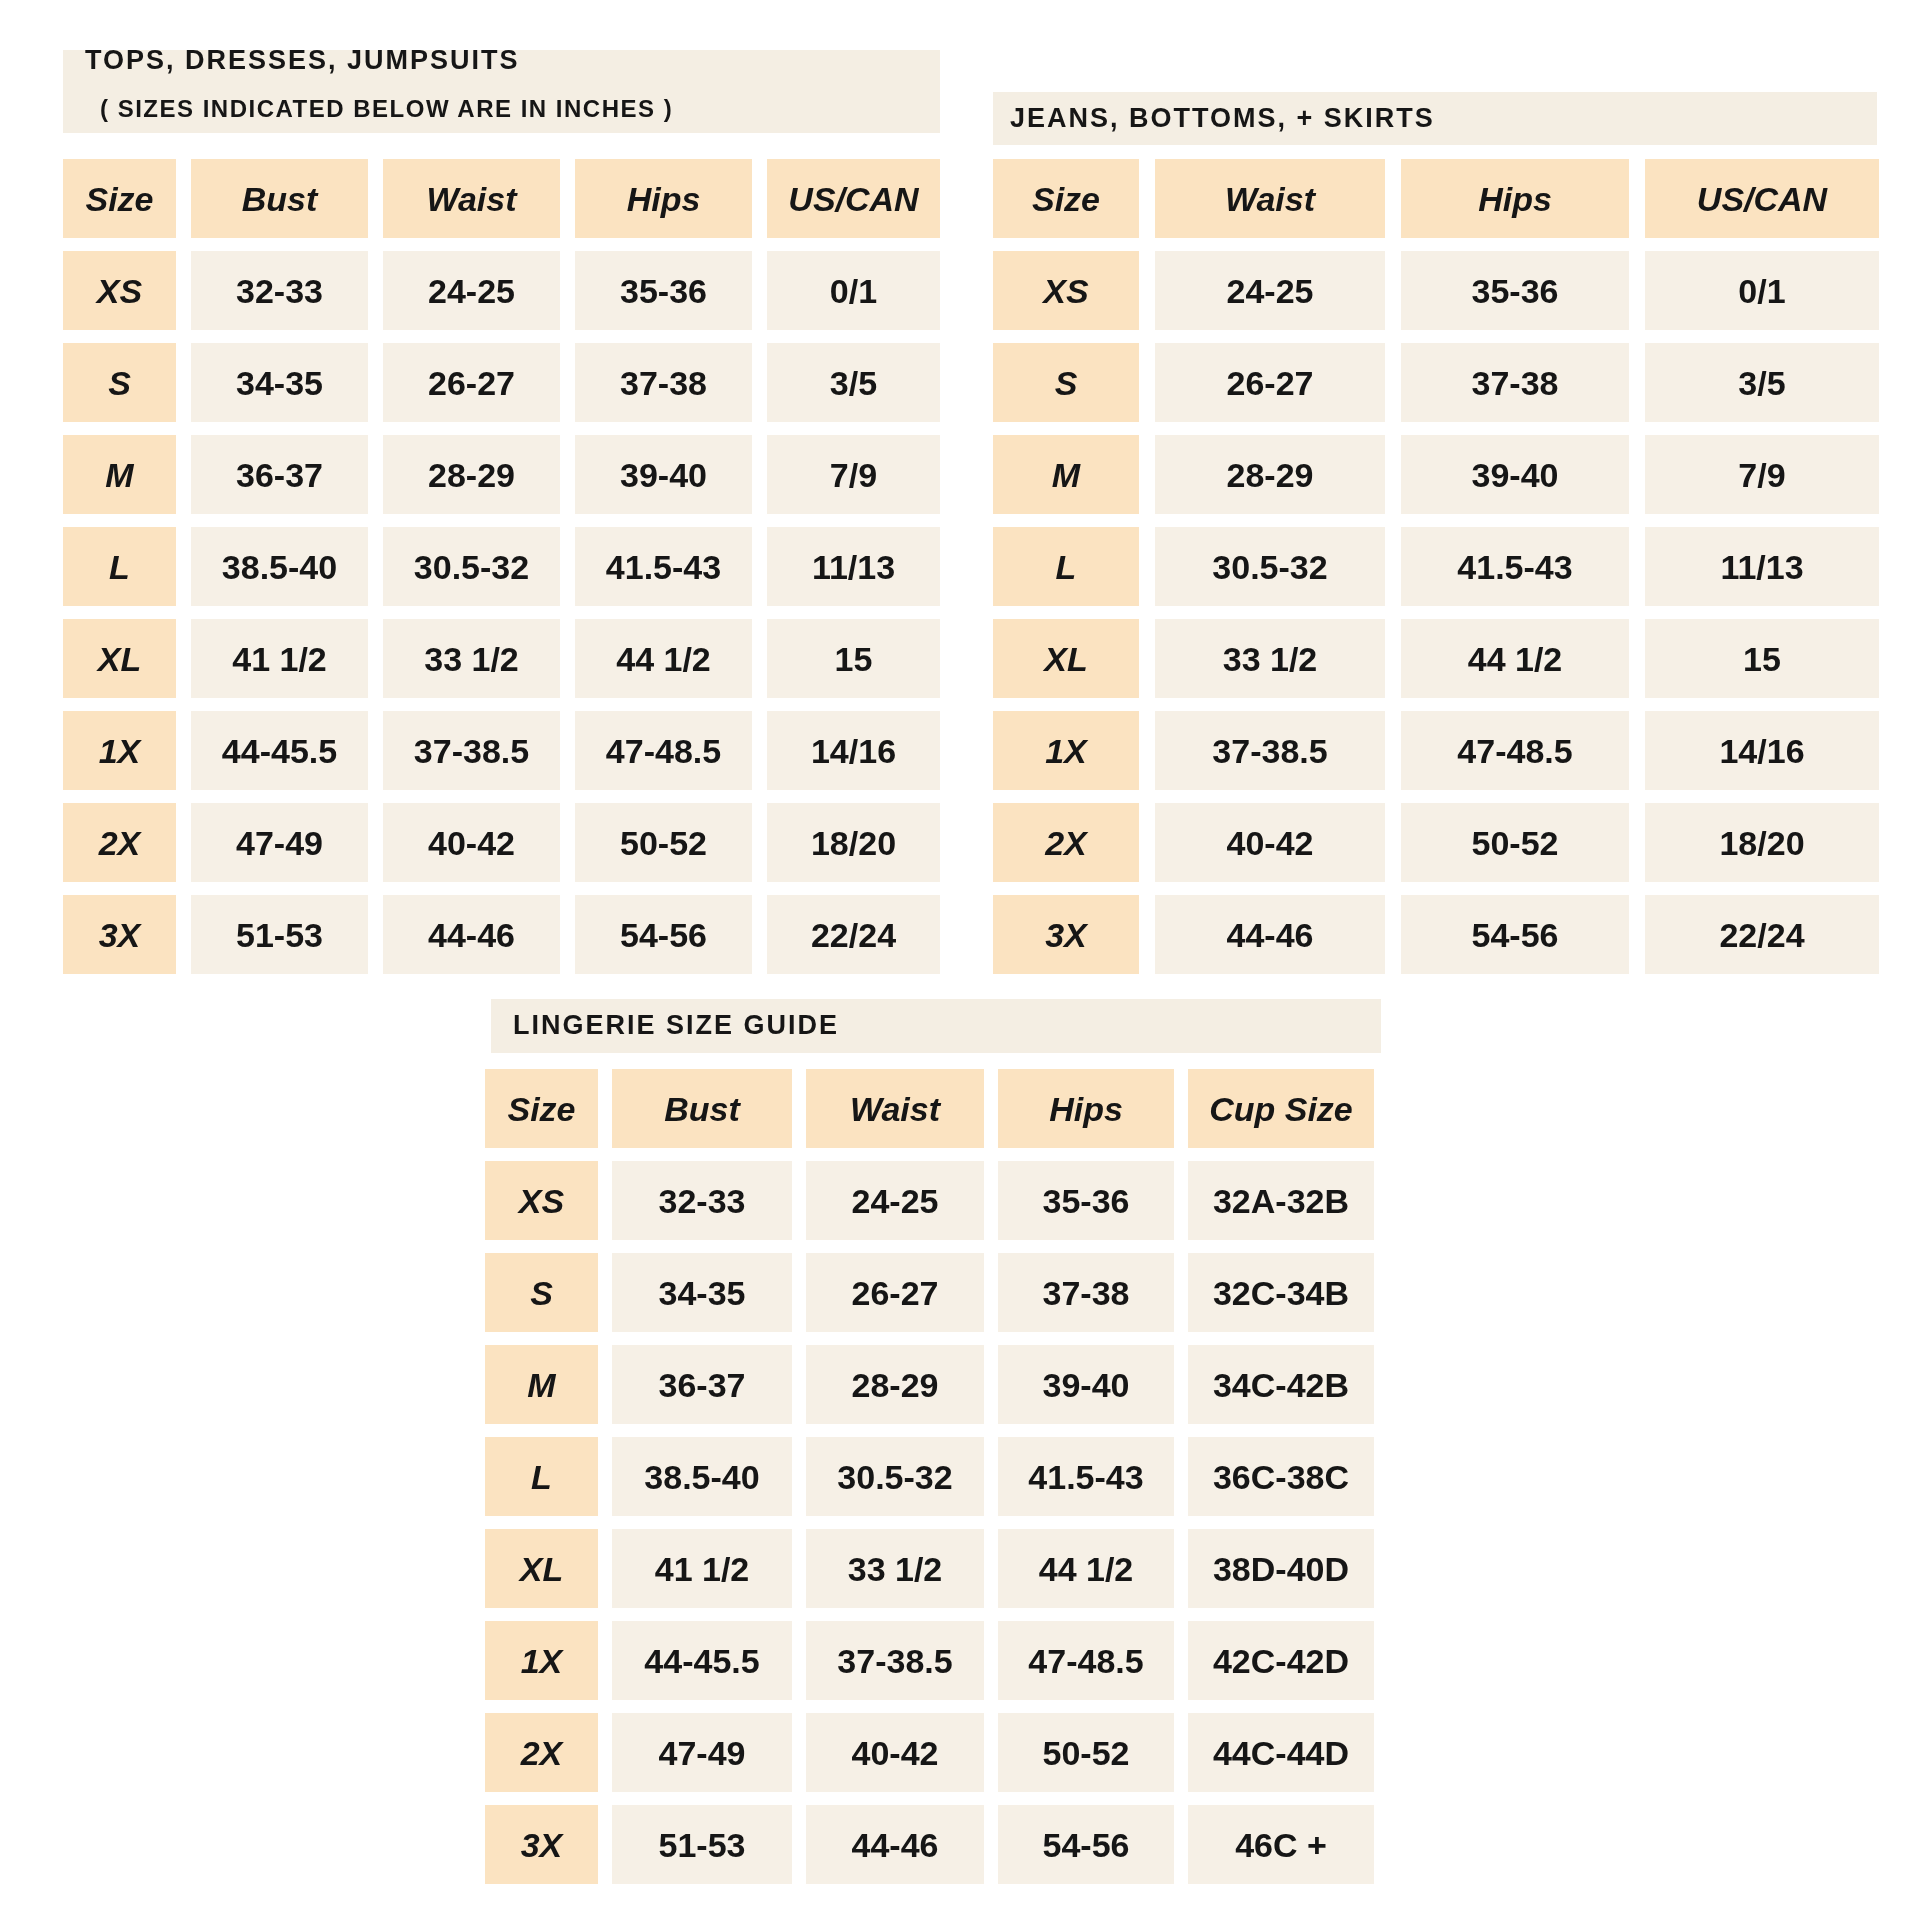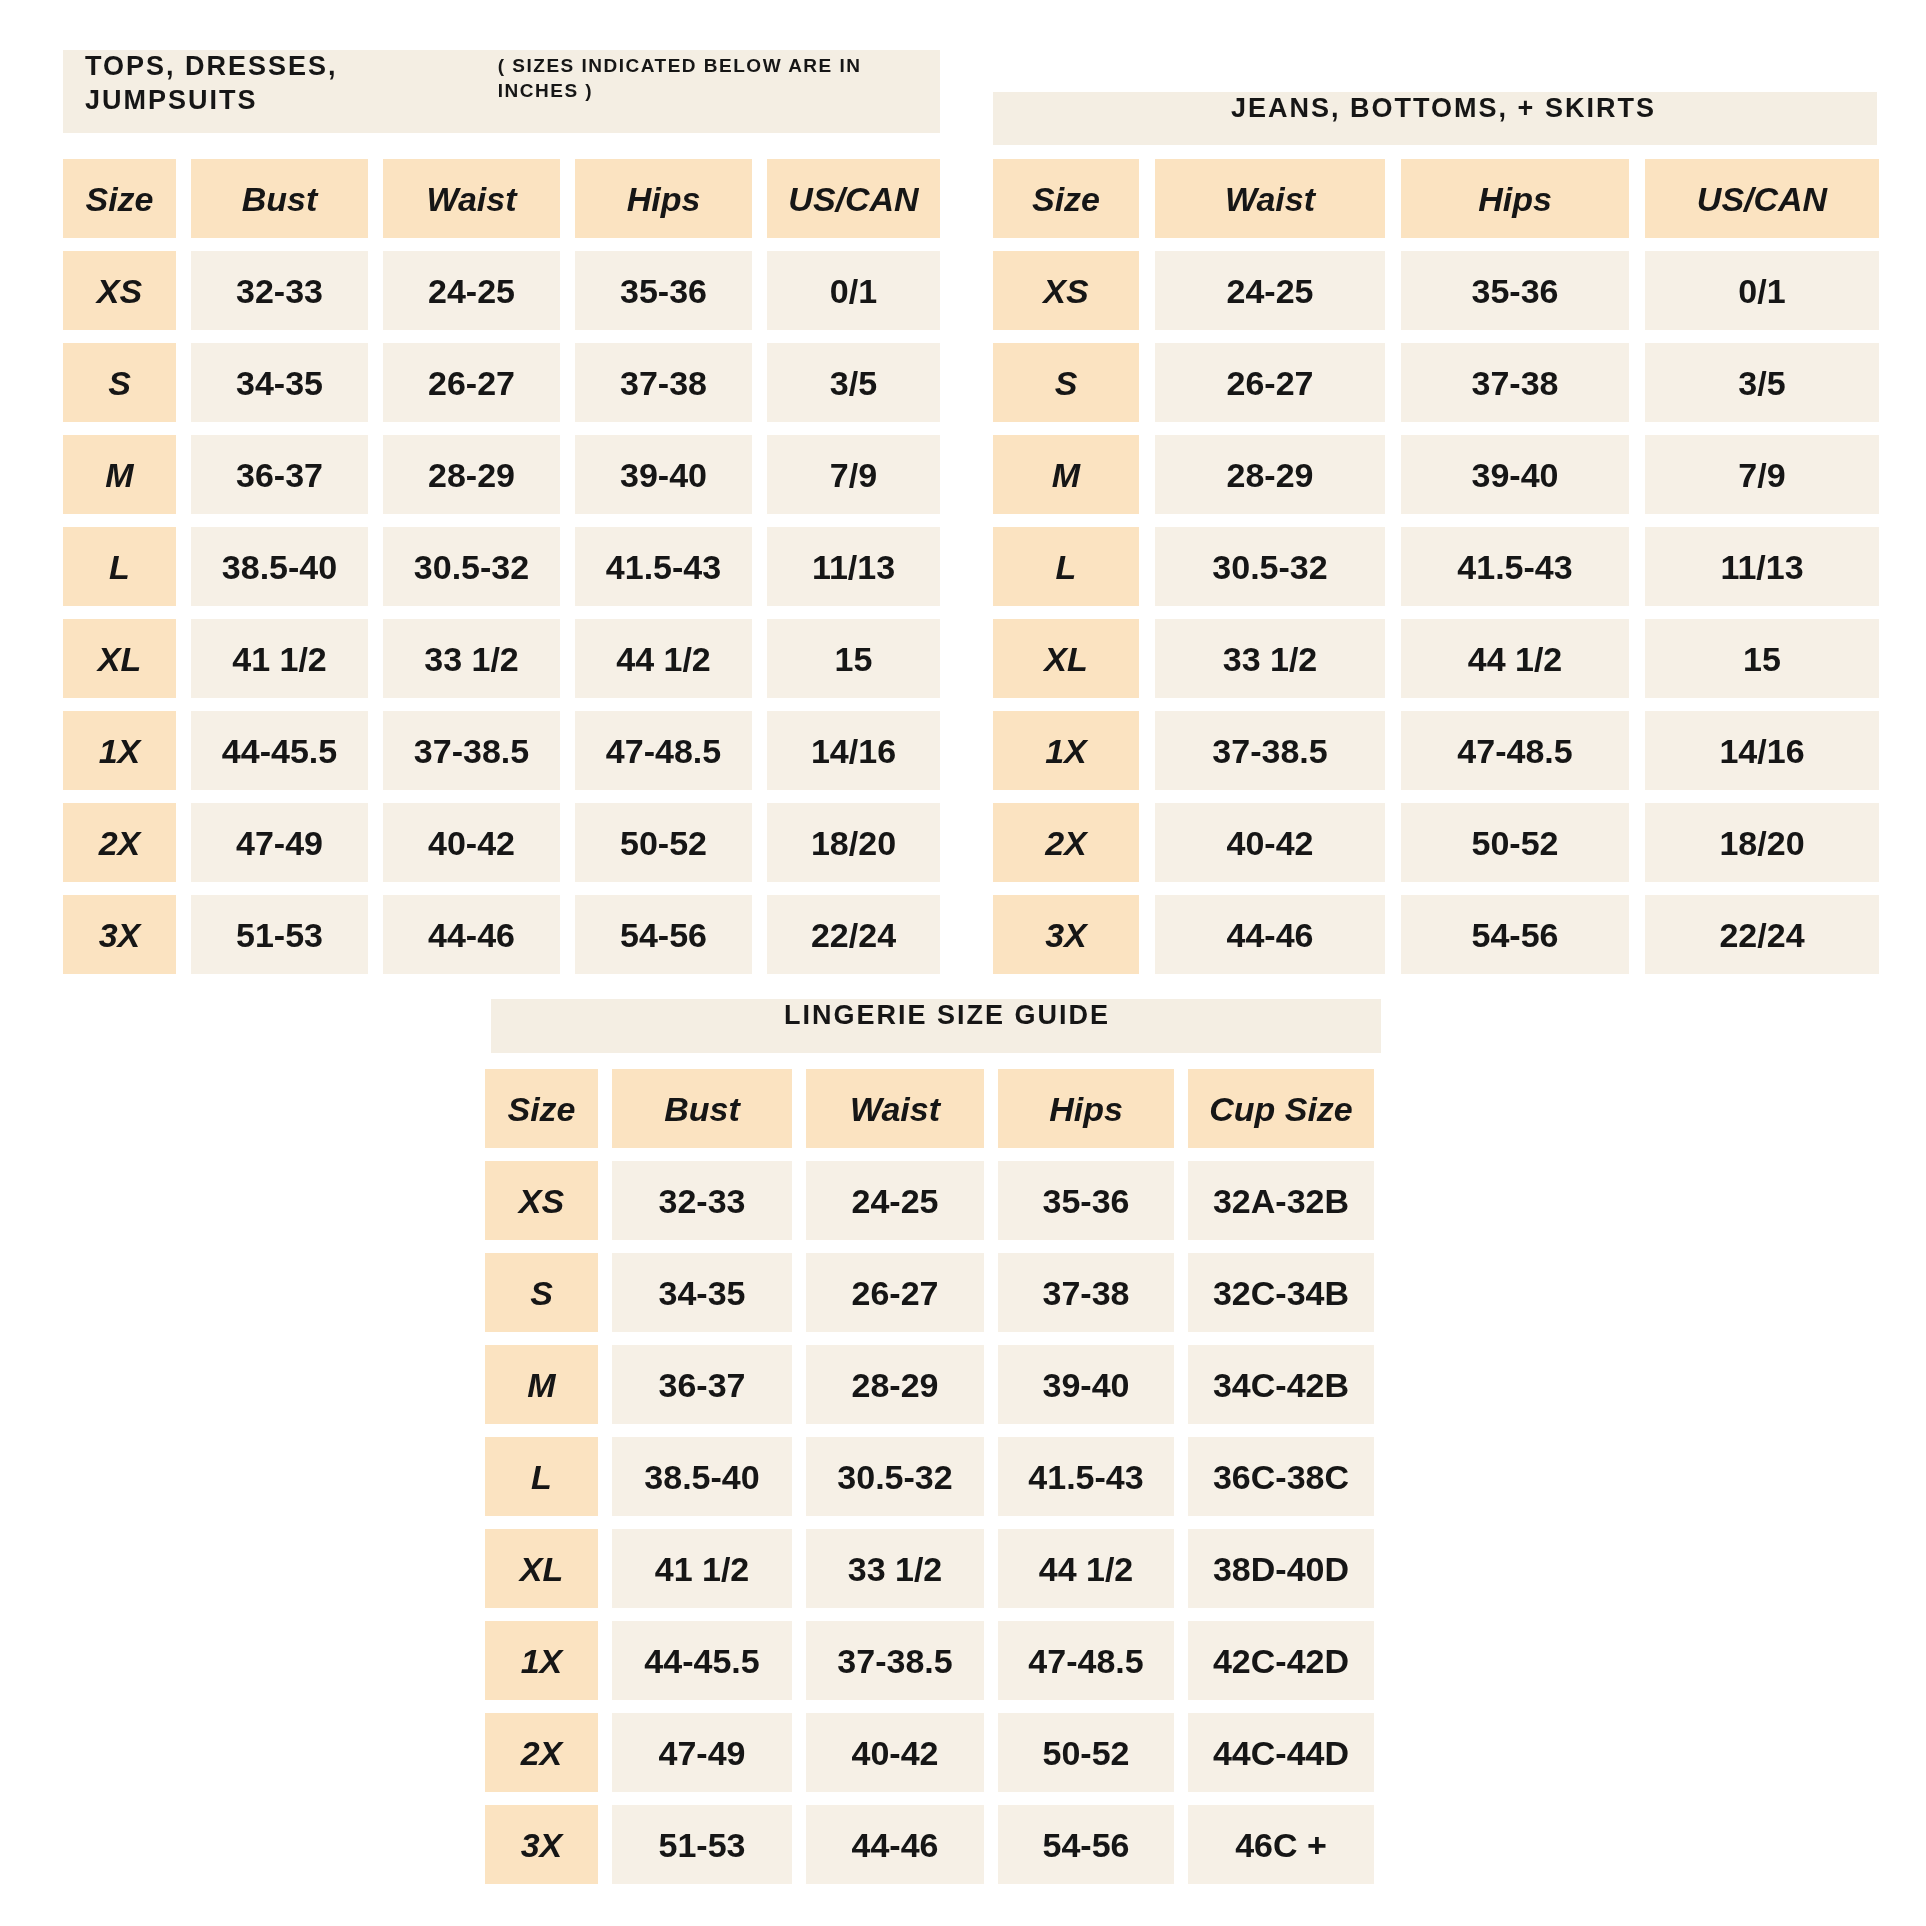--- a/index.html
+++ b/index.html
@@ -7,31 +7,31 @@
     width:1927px;height:1927px;position:relative;
     background:#FFFFFF;
     font-family:"Liberation Sans", sans-serif;
     font-weight:bold;
     color:#161616;
     overflow:hidden;
   }
   .banner{
     position:absolute;
     background:#F4EEE3;
-    display:flex;justify-content:center;
+    display:flex;flex-direction:column;justify-content:center;
     box-sizing:border-box;
   }
   #banner1{left:63px;top:50px;width:877px;height:83px;padding-left:22px;}
   #banner2{left:993px;top:92px;width:884px;height:53px;padding-left:17px;}
   #banner3{left:491px;top:999px;width:890px;height:54px;padding-left:22px;}
   .title{
     margin:0;font-size:27px;letter-spacing:2px;line-height:1.25;
   }
   .subtitle{
-    margin:4px;font-size:19px;letter-spacing:1.5px;line-height:1.3;
+    margin:15px;font-size:24px;letter-spacing:1.5px;line-height:1.3;
   }
   .grid{
     position:absolute;display:grid;
     grid-auto-rows:79px;gap:13px 15px;
   }
   #grid1{left:63px;top:159px;grid-template-columns:113px 177px 177px 177px 173px;}
   #grid2{left:993px;top:159px;grid-template-columns:146px 230px 228px 234px;gap:13px 16px;}
   #grid3{left:485px;top:1069px;grid-template-columns:113px 180px 178px 176px 186px;gap:13px 14px;}
   .c{
     display:flex;align-items:center;justify-content:center;

